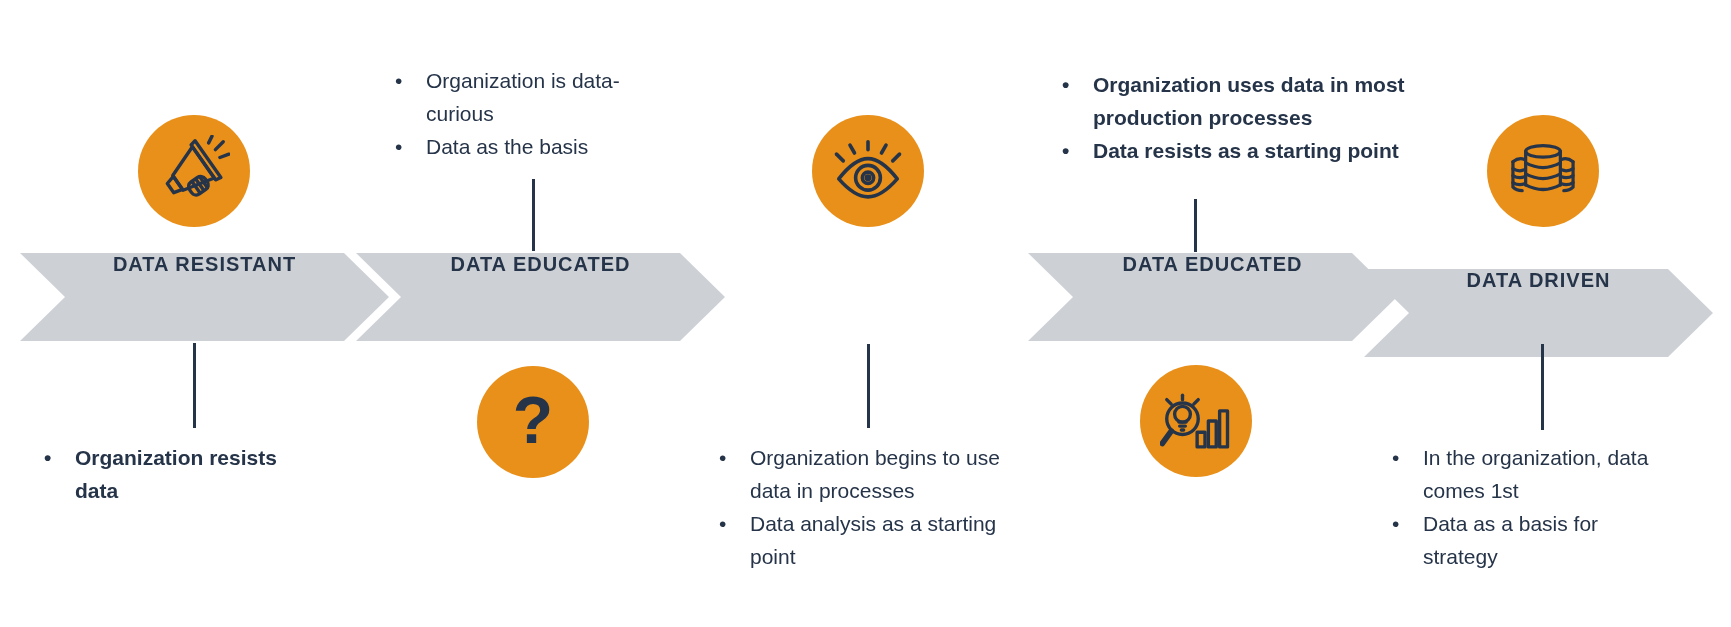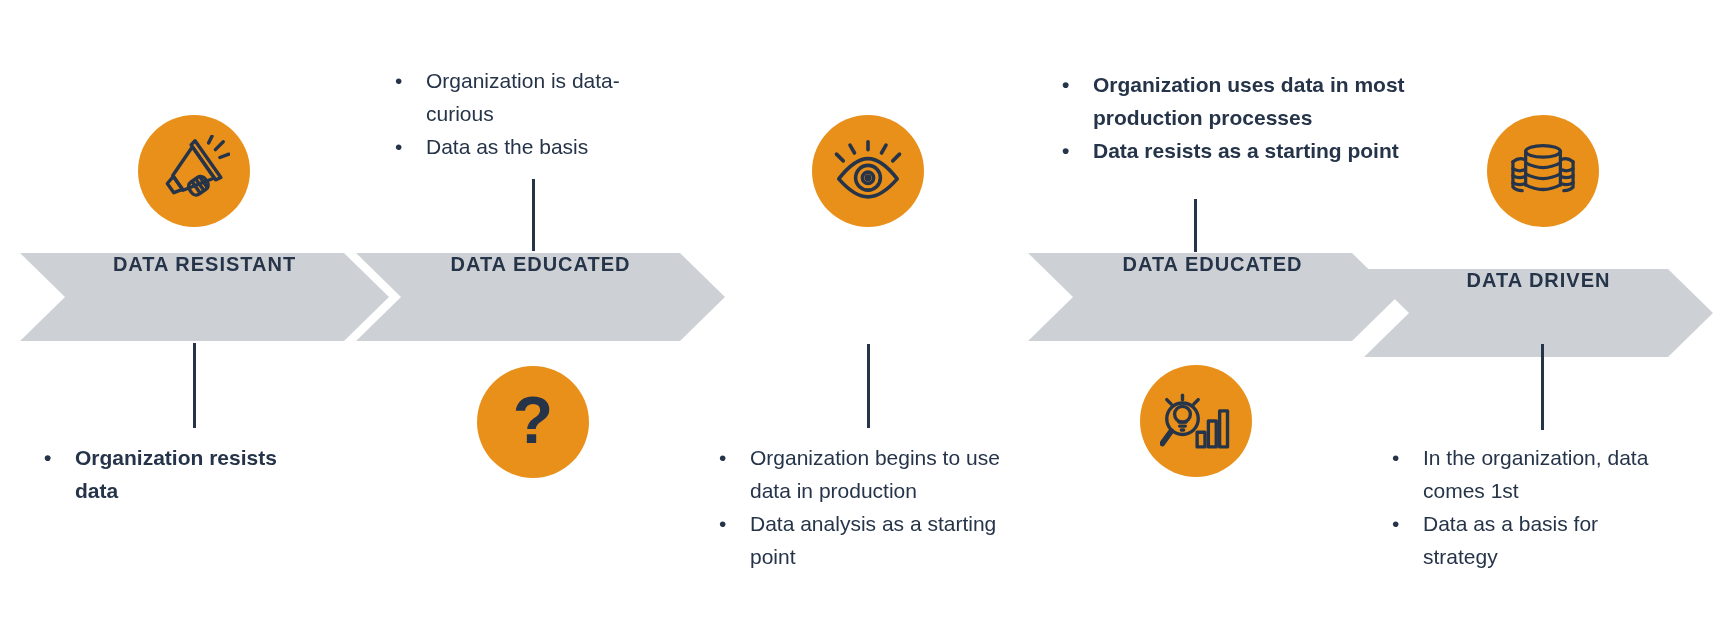--- a/index.html
+++ b/index.html
@@ -171,21 +171,21 @@
   <ul class="bullets n0">
     <li>Organization resists data</li>
   </ul>
 
   <ul class="bullets n1">
     <li>Organization is data-curious</li>
     <li>Data as the basis</li>
   </ul>
 
   <ul class="bullets n2">
-    <li>Organization begins to use data in production</li>
+    <li>Organization begins to use data in processes</li>
     <li>Data analysis as a starting point</li>
   </ul>
 
   <ul class="bullets n3">
     <li>Organization uses data in most production processes</li>
     <li>Data resists as a starting point</li>
   </ul>
 
   <ul class="bullets n4">
     <li>In the organization, data comes 1st</li>

